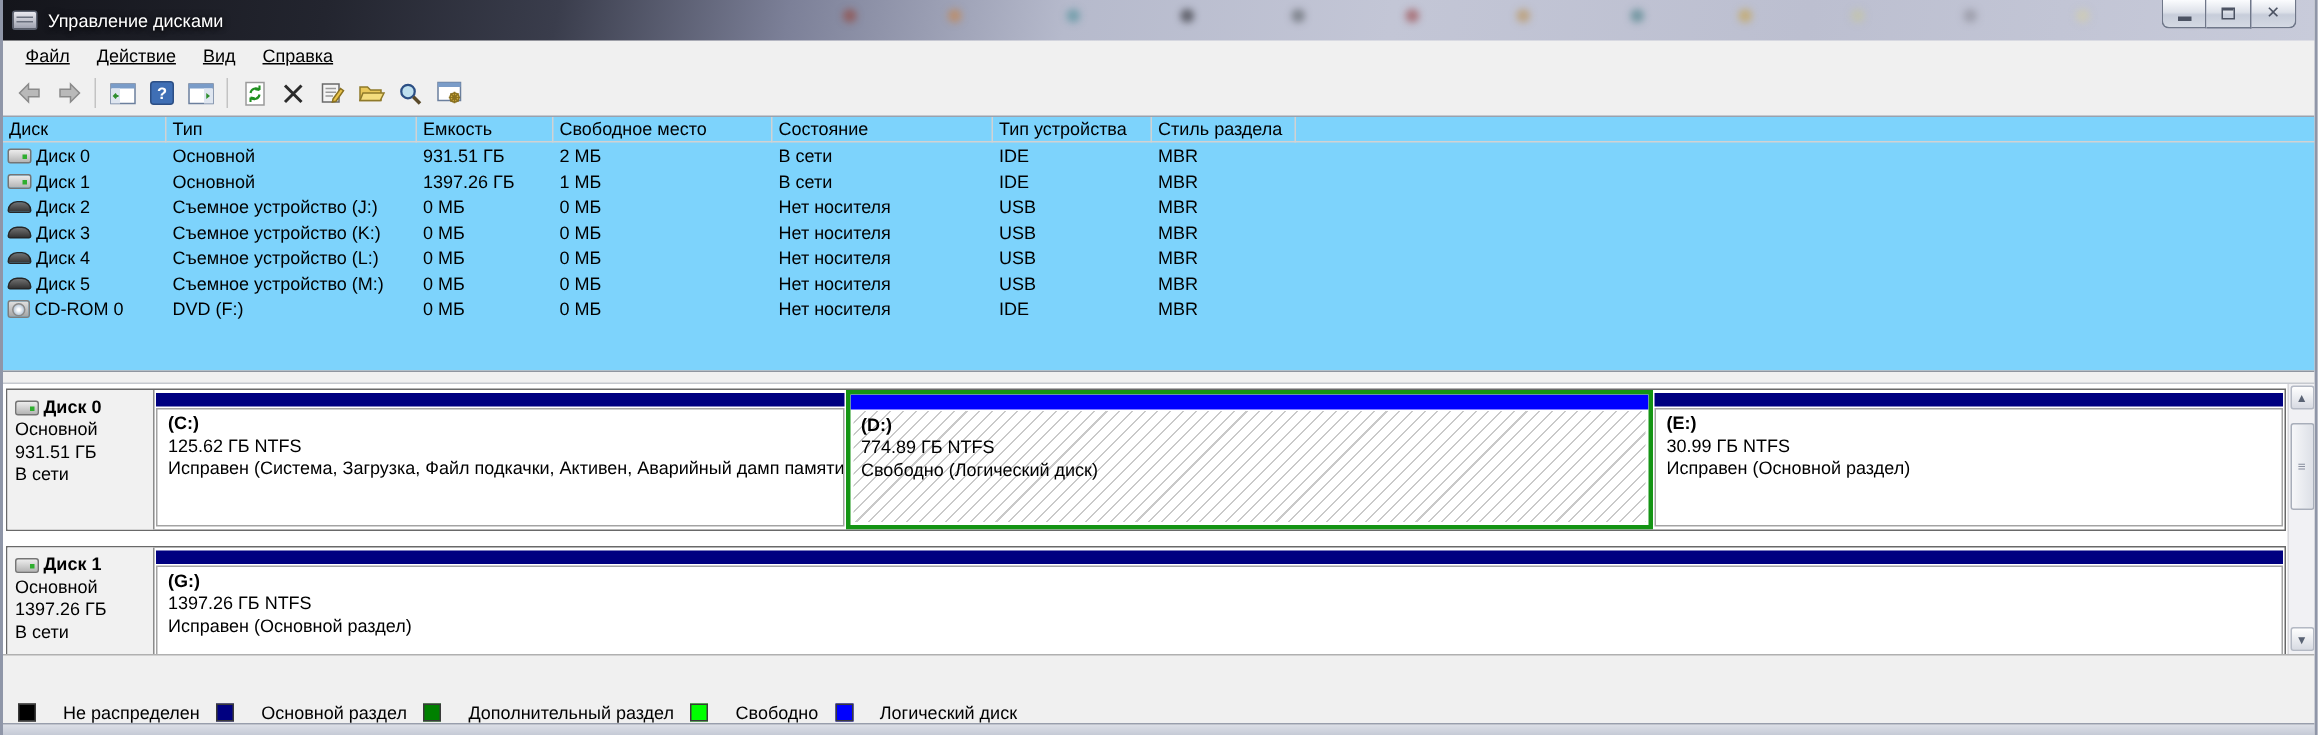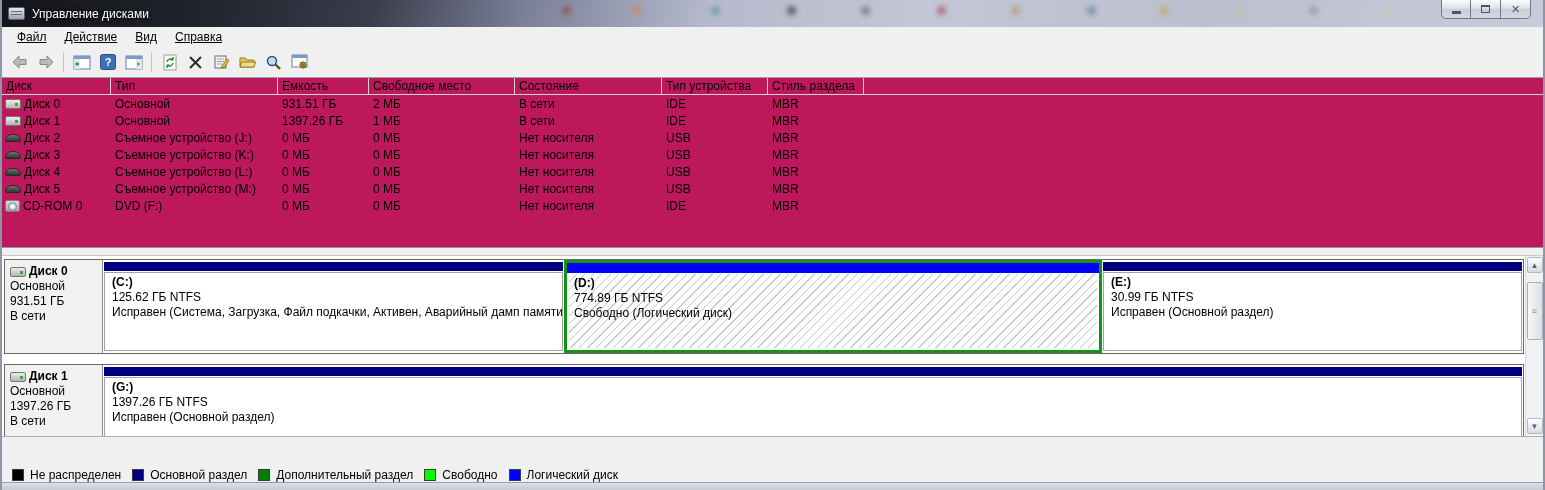--- a/index.html
+++ b/index.html
@@ -34,21 +34,21 @@
   
   .menubar { flex:0 0 20px; background:#f0f0f0; display:flex; align-items:center; padding-left:6px; }
   .menu-item { padding:2px 9px; cursor:default;text-decoration:underline; }
 
   
   .toolbar { flex:0 0 31px; background:#f0f0f0; border-bottom:1px solid #9aa1ad; display:flex; align-items:center; padding:0 5px; gap:1px; }
   .tbtn { width:25px; height:25px; display:flex; align-items:center; justify-content:center; }
   .tsep { width:1px; height:20px; background:#c3c3c3; margin:0 4px; }
 
   
-  .listpane { flex:0 0 169px; background:#be185d; overflow:hidden; }
+  .listpane { flex:0 0 169px; background:#7dd3fc; overflow:hidden; }
   .thead, .trow { display:grid; grid-template-columns:109px 167px 91px 146px 147px 106px 96px 1fr; align-items:stretch; height:17px; }
   .th { border-right:1px solid #d2d2d2; border-bottom:1px solid #d2d2d2; padding:0 4px; display:flex; align-items:center; white-space:nowrap; overflow:hidden; }
   .th:last-child { border-right:none; }
   .td { padding:0 4px; display:flex; align-items:center; white-space:nowrap; overflow:hidden; }
   .td.first { gap:3px; padding-left:3px; }
 
   .icon-hdd { width:16px; height:10px; background:linear-gradient(#ececec,#b5b5b5); border:1px solid #757575; border-radius:2px; position:relative; flex:0 0 auto; }
   .icon-hdd::after { content:""; position:absolute; right:2px; bottom:2px; width:3px; height:3px; background:#2fae2f; }
   .icon-removable { width:16px; height:8px; background:linear-gradient(#707070,#353535); border:1px solid #262626; border-radius:8px 8px 2px 2px; flex:0 0 auto; }
   .icon-cdrom { width:15px; height:12px; background:linear-gradient(#e0e0e0,#a5a5a5); border:1px solid #7d7d7d; border-radius:2px; position:relative; flex:0 0 auto; }
@@ -79,21 +79,21 @@
   .vscroll { flex:0 0 18px; background:#f1f1f4; border-left:1px solid #d8d8dc; display:flex; flex-direction:column; align-items:center; }
   .sbbtn { width:16px; height:16px; margin-top:1px; background:linear-gradient(#fefefe,#d8dbe3); border:1px solid #b4b9c4; border-radius:2px;
     display:flex; align-items:center; justify-content:center; font-size:8px; color:#5a6374; }
   .sbthumb { width:16px; height:58px; margin-top:9px; background:linear-gradient(90deg,#f6f7f9,#dde0e7); border:1px solid #a8aeba; border-radius:2px;
     display:flex; align-items:center; justify-content:center; color:#8a90a0; font-size:9px; letter-spacing:0; }
   .sbspacer { flex:1; }
   .sbbtn.down { margin-bottom:2px; }
 
   
   .legend { flex:0 0 23px; background:#f0f0f0; border-top:1px solid #b0b0b0; display:flex; align-items:center; padding-left:10px; gap:11px; }
-  .litem { display:flex; align-items:center; gap:6px;margin-top:31px; }
+  .litem { display:flex; align-items:center; gap:18px;margin-top:31px; }
   .lsq { width:12px; height:12px; border:1px solid #3a3a3a; flex:0 0 auto; }
 
   .bottomstrip { flex:0 0 8px; background:linear-gradient(#dcdfe7,#c5cad6); border-top:1px solid #989eac; }
 
   svg { display:block; }
 </style>
 </head>
 <body>
 
 <div class="window">

